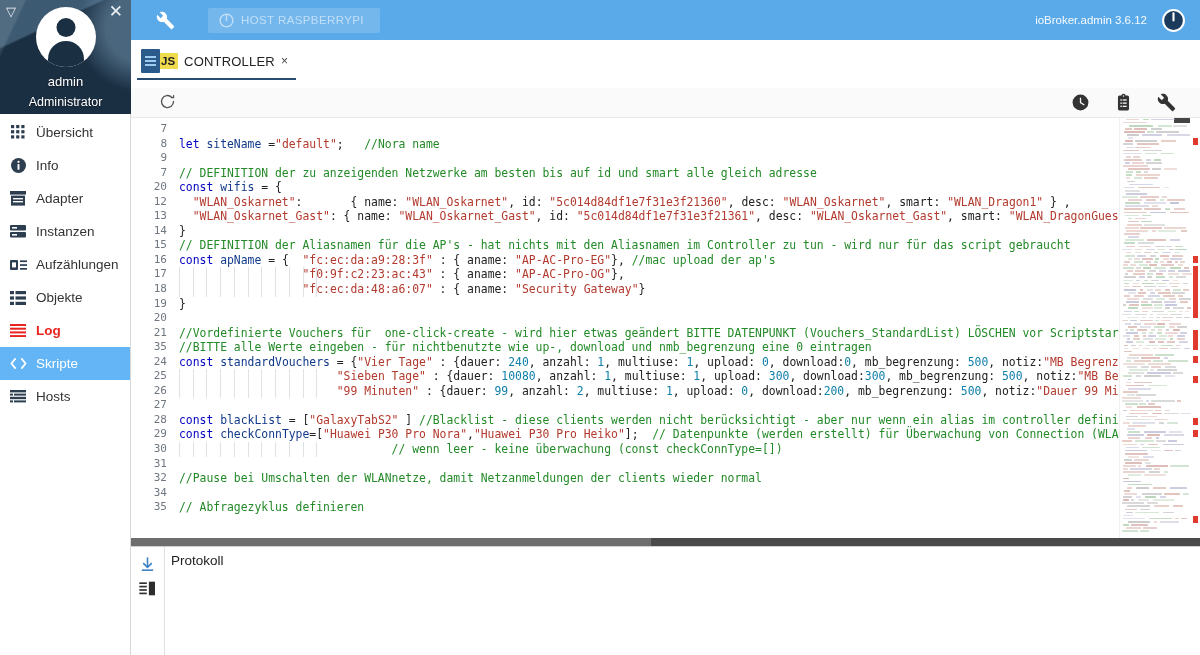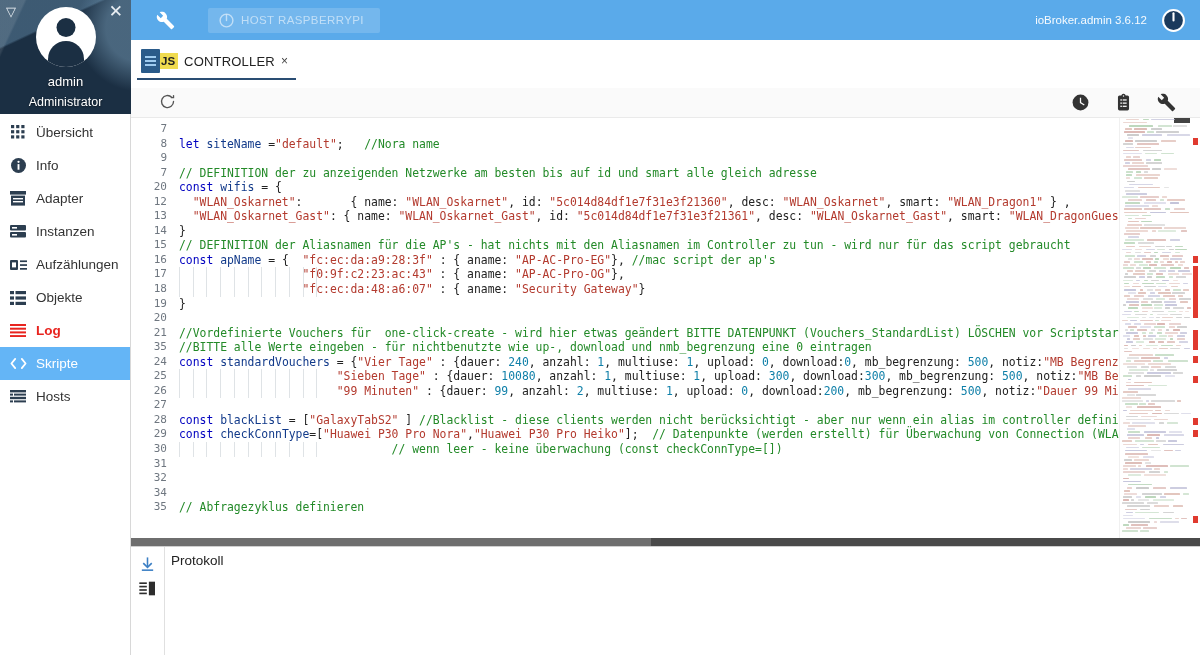--- a/index.html
+++ b/index.html
@@ -422,36 +422,36 @@
         <div class="cline" style="height: 4px; overflow: hidden;"><span class="gut"></span><span class="ctext"></span><span class="ctext err-ul" style="left: 348px; top: -9px; color: rgb(179, 58, 46);">                    </span></div>
         <div class="cline"><span class="gut">7</span><span class="ctext"></span></div>
         <div class="cline"><span class="gut">8</span><span class="ctext"><span class="kw">let </span><span class="var">siteName </span><span class="pl">=</span><span class="str">"default"</span><span class="pl">;</span><span class="pl">   </span><span class="cm">//Nora name</span></span></div>
         <div class="cline"><span class="gut">9</span><span class="ctext"></span></div>
         <div class="cline"><span class="gut">7</span><span class="ctext"><span class="cm">// DEFINITION der zu anzeigenden Netzwerke am besten bis auf id und smart alle gleich adresse</span></span></div>
         <div class="cline"><span class="gut">20</span><span class="ctext"><span class="kw">const </span><span class="var">wifis </span><span class="pl">= {</span></span></div>
         <div class="cline"><span class="gut">12</span><span class="ctext"><span class="pl">  </span><span class="str">"WLAN_Oskarnet"</span><span class="pl">:       { name: </span><span class="str">"WLAN_Oskarnet"</span><span class="pl">, id: </span><span class="str">"5c014d84df1e7f31e3f21360"</span><span class="pl">, desc: </span><span class="str">"WLAN_Oskarnet"</span><span class="pl">, smart: </span><span class="str">"WLAN_Dragon1"</span><span class="pl"> } ,</span></span></div>
         <div class="cline"><span class="gut">13</span><span class="ctext"><span class="pl">  </span><span class="str">"WLAN_Oskarnet_Gast"</span><span class="pl">: { name: </span><span class="str">"WLAN_Oskarnet_Gast"</span><span class="pl">, id: </span><span class="str">"5c014d84df1e7f31e3f21361"</span><span class="pl">, desc: </span><span class="str">"WLAN_Oskarnet_Gast"</span><span class="pl">, smart: </span><span class="str">"WLAN_DragonGuest"</span></span></div>
         <div class="cline"><span class="gut">14</span><span class="ctext"><span class="pl">}</span></span></div>
         <div class="cline"><span class="gut">15</span><span class="ctext"><span class="cm">// DEFINITION der Aliasnamen für die AP's - hat nichts mit den Aliasnamen im Controller zu tun - wird nur für das script gebraucht</span></span></div>
-        <div class="cline"><span class="gut">16</span><span class="ctext"><span class="kw">const </span><span class="var">apName </span><span class="pl">= {  </span><span class="str">"fc:ec:da:a9:28:3f"</span><span class="pl"> : { aname: </span><span class="str">"AP-AC-Pro-EG"</span><span class="pl">}, </span><span class="cm">//mac script der ap's</span></span></div>
+        <div class="cline"><span class="gut">16</span><span class="ctext"><span class="kw">const </span><span class="var">apName </span><span class="pl">= {  </span><span class="str">"fc:ec:da:a9:28:3f"</span><span class="pl"> : { aname: </span><span class="str">"AP-AC-Pro-EG"</span><span class="pl">}, </span><span class="cm">//mac upload der ap's</span></span></div>
         <div class="cline"><span class="gut">17</span><span class="ind" style="left: 48px;"></span><span class="ind" style="left: 61.73px;"></span><span class="ind" style="left: 75.46px;"></span><span class="ind" style="left: 89.19px;"></span><span class="ind" style="left: 102.92px;"></span><span class="ind" style="left: 116.65px;"></span><span class="ind" style="left: 130.38px;"></span><span class="ind" style="left: 144.11px;"></span><span class="ind" style="left: 157.84px;"></span><span class="ind" style="left: 171.57px;"></span><span class="ind" style="left: 185.3px;"></span><span class="ctext"><span class="pl">                  </span><span class="str">"f0:9f:c2:23:ac:43"</span><span class="pl"> : { aname: </span><span class="str">"AP-AC-Pro-OG"</span><span class="pl">},</span></span></div>
         <div class="cline"><span class="gut">18</span><span class="ind" style="left: 48px;"></span><span class="ind" style="left: 61.73px;"></span><span class="ind" style="left: 75.46px;"></span><span class="ind" style="left: 89.19px;"></span><span class="ind" style="left: 102.92px;"></span><span class="ind" style="left: 116.65px;"></span><span class="ind" style="left: 130.38px;"></span><span class="ind" style="left: 144.11px;"></span><span class="ind" style="left: 157.84px;"></span><span class="ind" style="left: 171.57px;"></span><span class="ind" style="left: 185.3px;"></span><span class="ctext"><span class="pl">                  </span><span class="str">"fc:ec:da:48:a6:07"</span><span class="pl"> : { aname: </span><span class="str">"Security Gateway"</span><span class="pl">}</span></span></div>
         <div class="cline"><span class="gut">19</span><span class="ctext"><span class="pl">}</span></span></div>
         <div class="cline"><span class="gut">20</span><span class="ctext"></span></div>
         <div class="cline"><span class="gut">21</span><span class="ctext"><span class="cm">//Vordefinierte Vouchers für  one-click-create - wird hier etwas geändert BITTE DATENPUNKT (Vouchers_StandardList) LÖSCHEN vor Scriptstart!!!!</span></span></div>
         <div class="cline"><span class="gut">35</span><span class="ctext"><span class="cm">//BITTE alle Werte eingeben - für nichtbenutzte wie up-, download und nmb_begrenzung eine 0 eintragen</span></span></div>
         <div class="cline"><span class="gut">24</span><span class="ctext"><span class="kw">const </span><span class="var">standardVouchers </span><span class="pl">= {</span><span class="str">"Vier Tage"</span><span class="pl"> : {dauer: </span><span class="num">240</span><span class="pl">, anzahl: </span><span class="num">1</span><span class="pl">, multiuse: </span><span class="num">1</span><span class="pl">, upload: </span><span class="num">0</span><span class="pl">, download:</span><span class="num">0</span><span class="pl">, mb_begrenzung: </span><span class="num">500</span><span class="pl">, notiz:</span><span class="str">"MB Begrenzung 500 - 4 Tage"</span></span></div>
         <div class="cline"><span class="gut">25</span><span class="ind" style="left: 48px;"></span><span class="ind" style="left: 61.73px;"></span><span class="ind" style="left: 75.46px;"></span><span class="ind" style="left: 89.19px;"></span><span class="ind" style="left: 102.92px;"></span><span class="ind" style="left: 116.65px;"></span><span class="ind" style="left: 130.38px;"></span><span class="ind" style="left: 144.11px;"></span><span class="ind" style="left: 157.84px;"></span><span class="ind" style="left: 171.57px;"></span><span class="ind" style="left: 185.3px;"></span><span class="ctext"><span class="pl">                       </span><span class="str">"Sieben Tage"</span><span class="pl"> : {dauer: </span><span class="num">10080</span><span class="pl">, anzahl: </span><span class="num">1</span><span class="pl">, multiuse: </span><span class="num">1</span><span class="pl">, upload: </span><span class="num">300</span><span class="pl">, download:</span><span class="num">300</span><span class="pl">, mb_begrenzung: </span><span class="num">500</span><span class="pl">, notiz:</span><span class="str">"MB Begrenzung 500 - 7 Tage"</span></span></div>
         <div class="cline"><span class="gut">26</span><span class="ind" style="left: 48px;"></span><span class="ind" style="left: 61.73px;"></span><span class="ind" style="left: 75.46px;"></span><span class="ind" style="left: 89.19px;"></span><span class="ind" style="left: 102.92px;"></span><span class="ind" style="left: 116.65px;"></span><span class="ind" style="left: 130.38px;"></span><span class="ind" style="left: 144.11px;"></span><span class="ind" style="left: 157.84px;"></span><span class="ind" style="left: 171.57px;"></span><span class="ind" style="left: 185.3px;"></span><span class="ctext"><span class="pl">                       </span><span class="str">"99 Minuten"</span><span class="pl"> : {dauer: </span><span class="num">99</span><span class="pl">, anzahl: </span><span class="num">2</span><span class="pl">, multiuse: </span><span class="num">1</span><span class="pl">, upload: </span><span class="num">0</span><span class="pl">, download:</span><span class="num">200</span><span class="pl">, mb_begrenzung: </span><span class="num">500</span><span class="pl">, notiz:</span><span class="str">"Dauer 99 Minuten - Anzahl 2"</span></span></div>
         <div class="cline"><span class="gut">27</span><span class="ctext"></span></div>
         <div class="cline"><span class="gut">28</span><span class="ctext"><span class="kw">const </span><span class="var">blackList </span><span class="pl">= [</span><span class="str">"GalaxyTabS2"</span><span class="pl"> ] </span><span class="cm">//Blacklist - diese clients werden nicht berücksichtigt - aber nur wenn ein alias im controller definiert ist</span></span></div>
         <div class="cline"><span class="gut">29</span><span class="ctext"><span class="kw">const </span><span class="var">checkConnType</span><span class="pl">=[</span><span class="str">"Huawei P30 Pro Nora"</span><span class="pl">,</span><span class="str">"Huawei P30 Pro Heiko"</span><span class="pl">];  </span><span class="cm">// Datenpunkte (werden erstellt) für Überwachung von Connection (WLAN only) - aber nur wenn ein a</span></span></div>
         <div class="cline"><span class="gut">30</span><span class="ind" style="left: 48px;"></span><span class="ind" style="left: 61.73px;"></span><span class="ind" style="left: 75.46px;"></span><span class="ind" style="left: 89.19px;"></span><span class="ind" style="left: 102.92px;"></span><span class="ind" style="left: 116.65px;"></span><span class="ind" style="left: 130.38px;"></span><span class="ind" style="left: 144.11px;"></span><span class="ind" style="left: 157.84px;"></span><span class="ind" style="left: 171.57px;"></span><span class="ind" style="left: 185.3px;"></span><span class="ctext"><span class="pl">                               </span><span class="cm">// wenn leer - keine überwachung (const checkConnType=[])</span></span></div>
         <div class="cline"><span class="gut">31</span><span class="ctext"></span></div>
-        <div class="cline"><span class="gut">32</span></div>
+        <div class="cline"><span class="gut">32</span><span class="ctext"><span class="cm">//Pause bei Umschalten der WLANnetze, damit Netzanmeldungen der clients wieder normal</span></span></div>
         <div class="cline"><span class="gut">34</span><span class="ctext"></span></div>
         <div class="cline"><span class="gut">35</span><span class="ctext"><span class="cm">// Abfragezyklus definieren</span></span></div>
       </div>
     <div id="minimap">
       <div id="mm-slider"></div>
     <div class="mm-row">
           <span class="mm-seg" style="left: 5.82944px; width: 12.9747px; background: rgb(224, 192, 184); opacity: 0.65;"></span>
           <span class="mm-seg" style="left: 23.2404px; width: 5.52839px; background: rgb(183, 212, 183); opacity: 0.89;"></span>
           <span class="mm-seg" style="left: 30.9876px; width: 23.622px; background: rgb(192, 192, 216); opacity: 0.72;"></span>
         </div>

